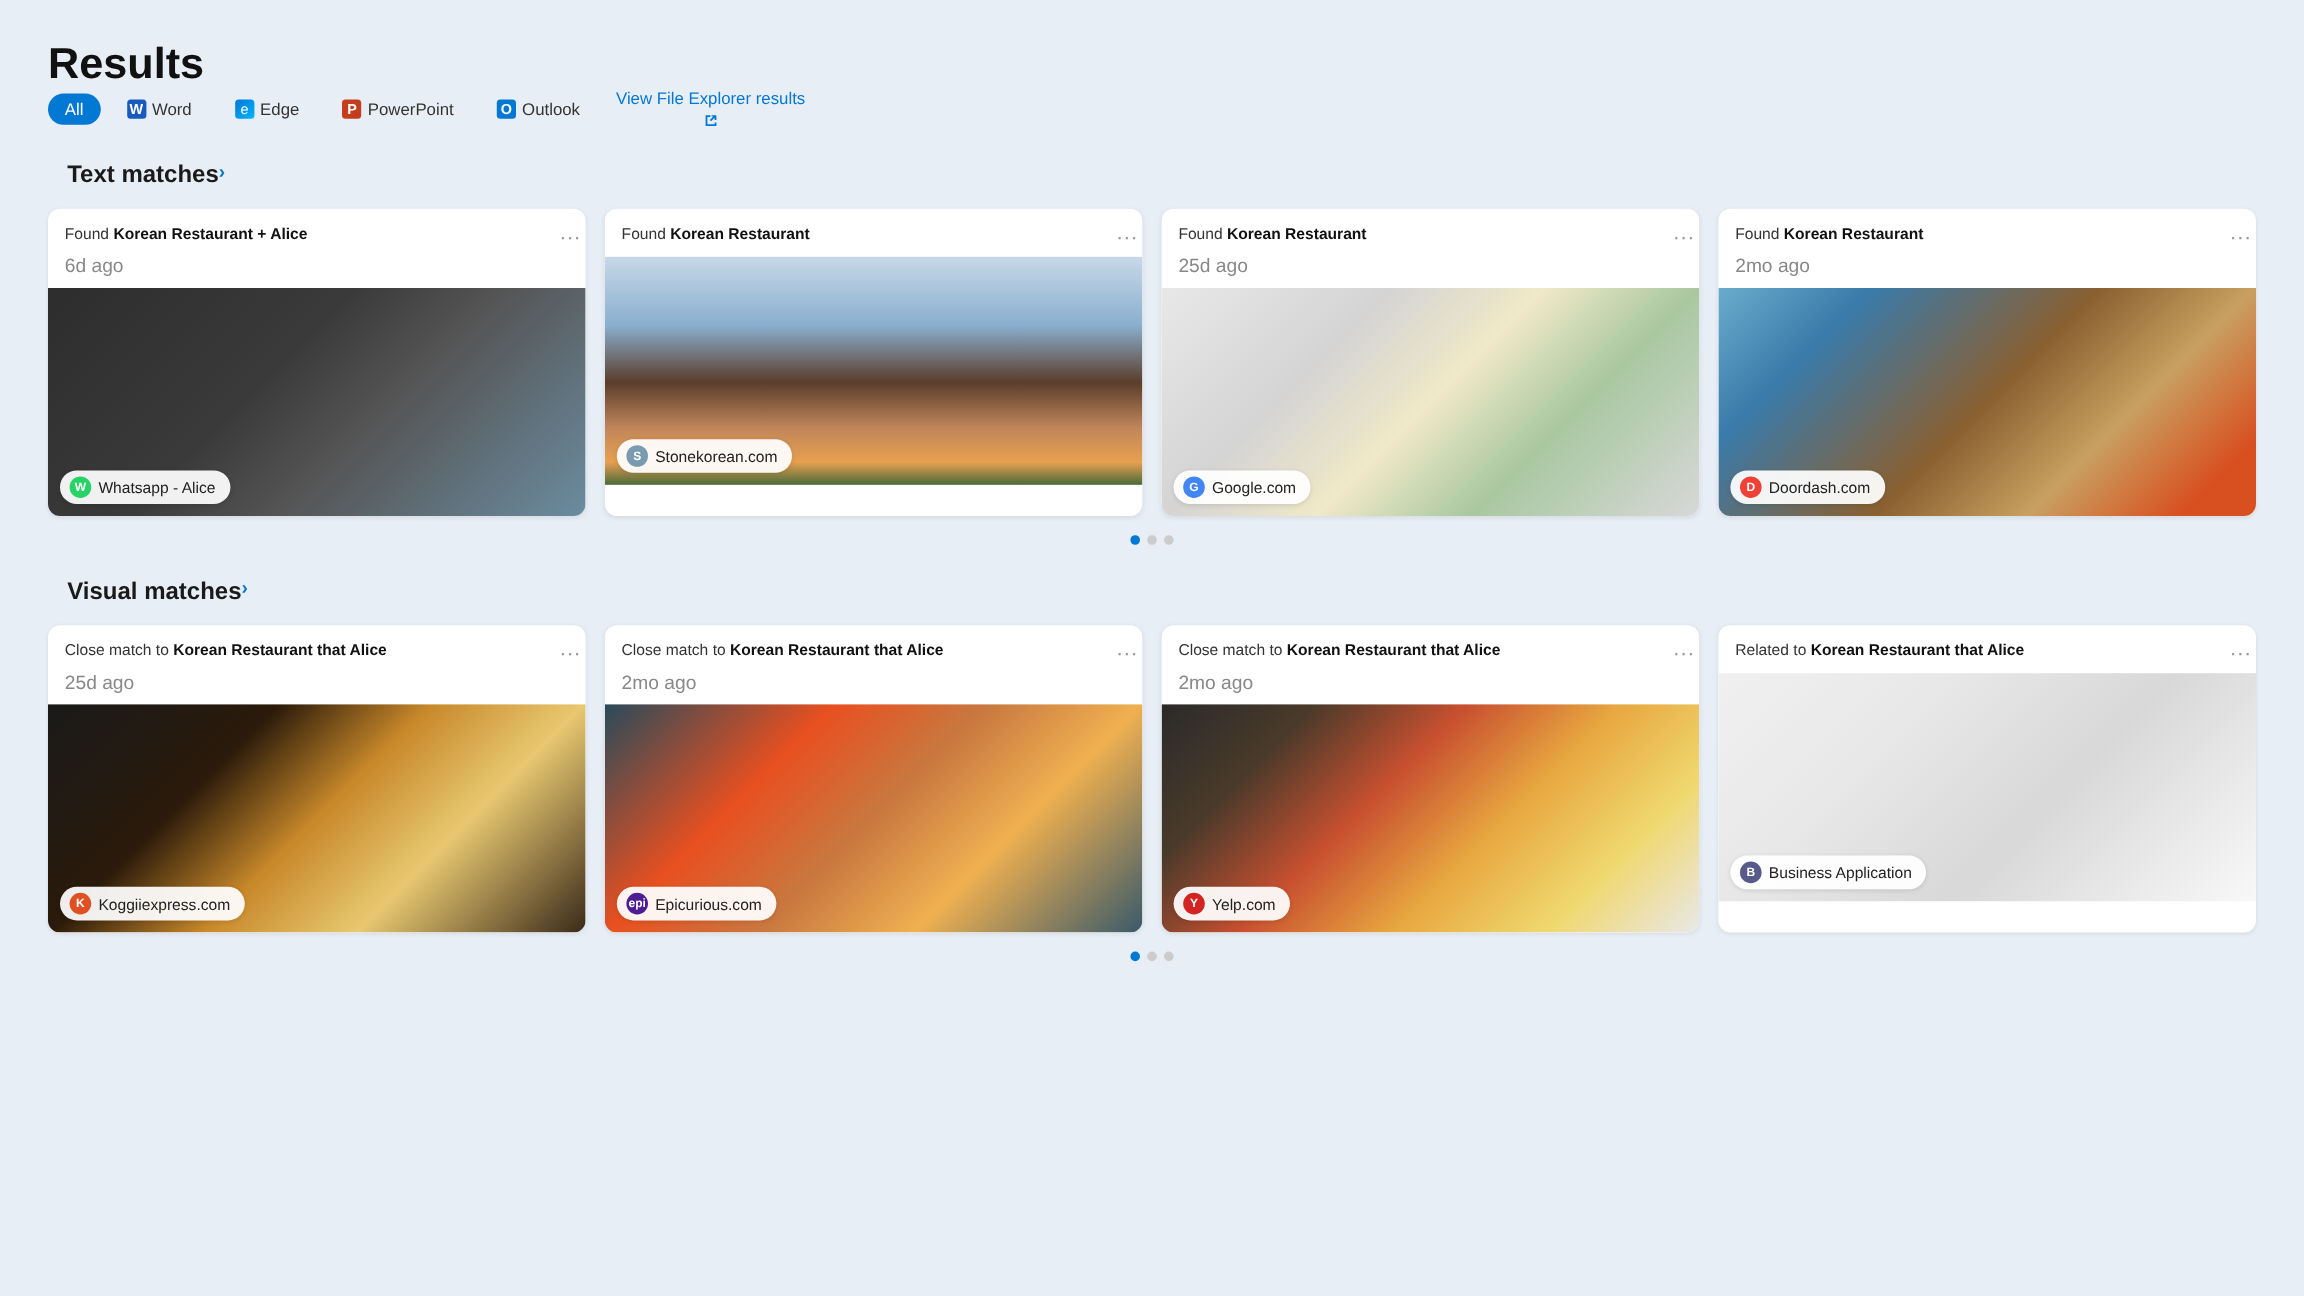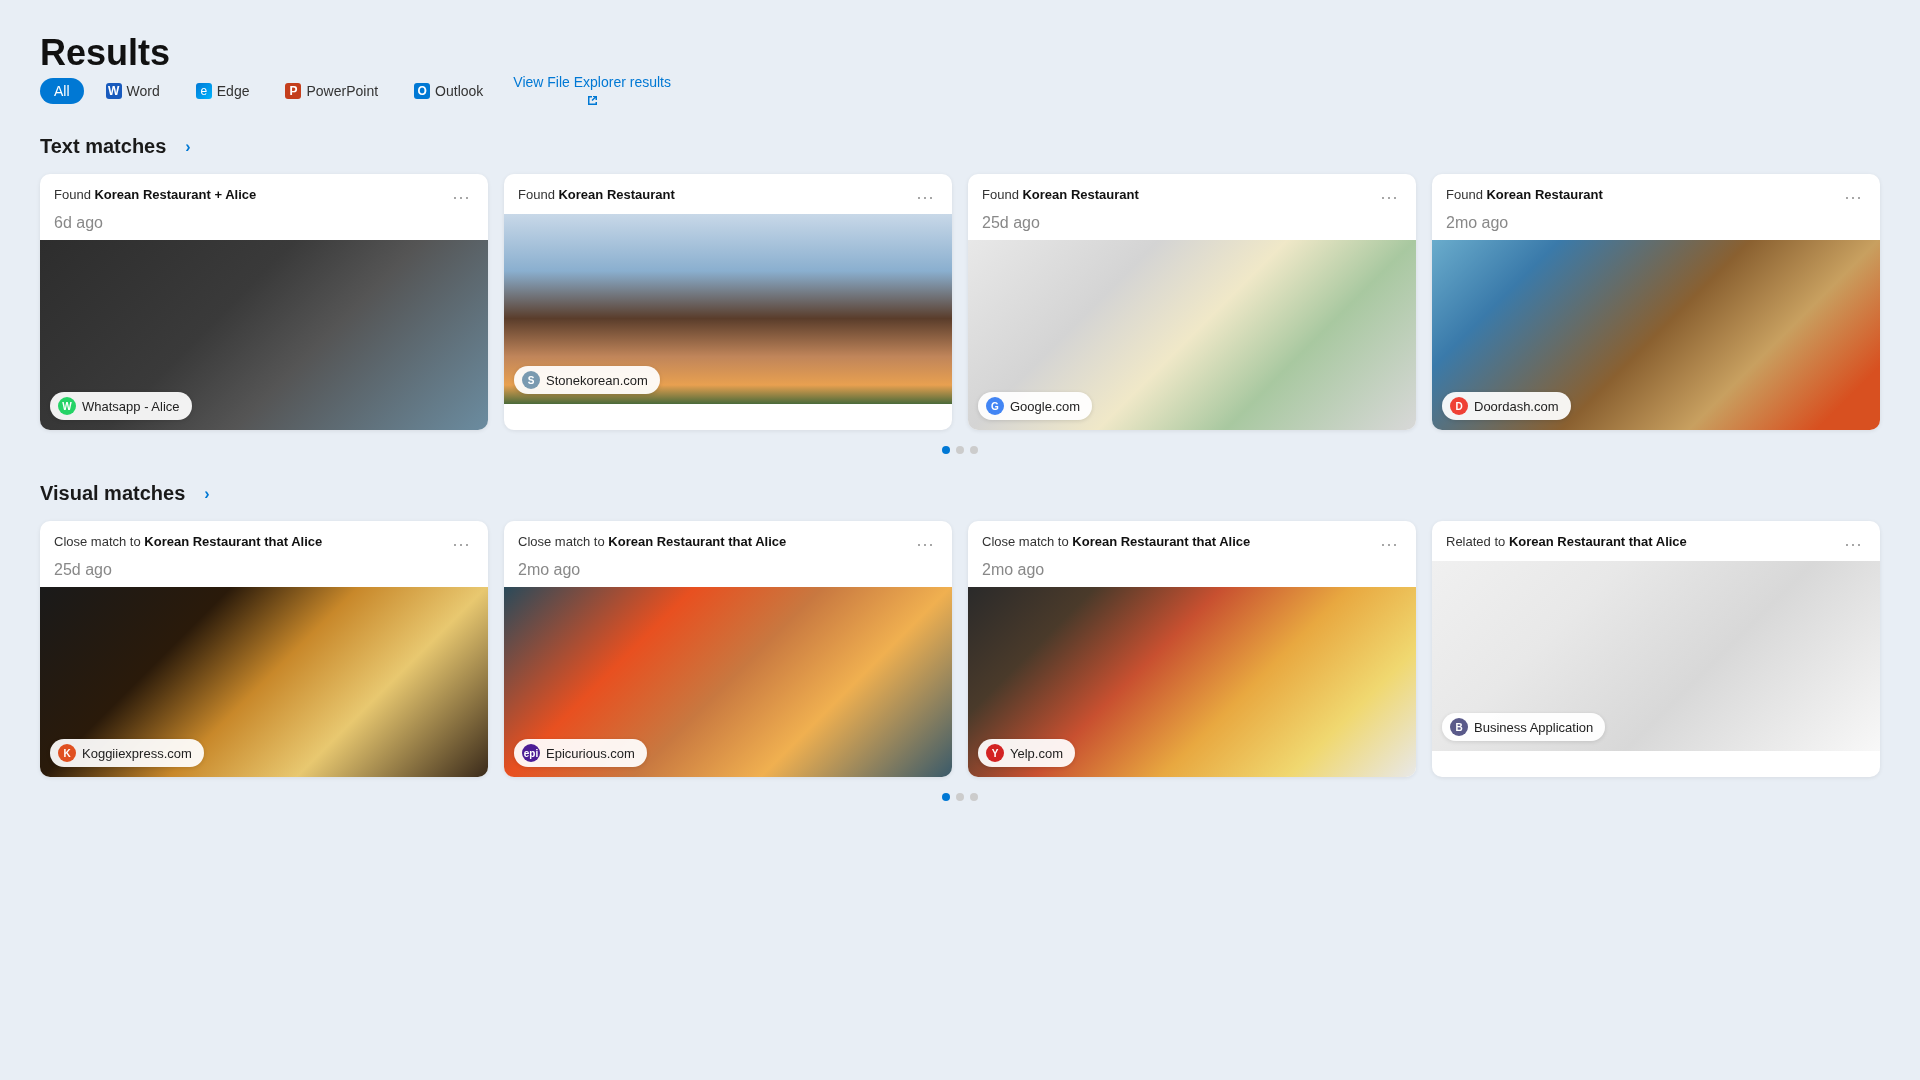--- a/index.html
+++ b/index.html
@@ -55,26 +55,26 @@
       gap: 4px;
       color: #0078d4;
       font-size: 14px;
       cursor: pointer;
       text-decoration: none;
       margin-left: 8px;
       flex-direction: column;
     }
     .section-header {
       display: flex;
-      align-items: center;
-      gap: 19px;
+      gap: 0;
       font-size: 20px;
       font-weight: 600;
       margin-bottom: 16px;
       cursor: pointer;
+      margin-left: 16px;
     }
     .section-header .chevron {
       color: #0078d4;
       font-size: 16px;
     }
     .cards-grid {
       display: grid;
       grid-template-columns: repeat(4, 1fr);
       gap: 16px;
       margin-bottom: 16px;
@@ -82,21 +82,21 @@
     .card {
       background: #fff;
       border-radius: 10px;
       overflow: hidden;
       box-shadow: 0 1px 4px rgba(0,0,0,0.08);
       position: relative;
       cursor: pointer;
       transition: box-shadow 0.15s;
     }
     .card-header {
-      padding: 12px 14px 6px 14px;
+      padding: 12px 0 6px 14px;
       display: flex;
       justify-content: space-between;
       align-items: flex-start;
     }
     .card-title {
       font-size: 13px;
       color: #333;
       line-height: 1.4;
       flex: 1;
       padding-right: 8px;

